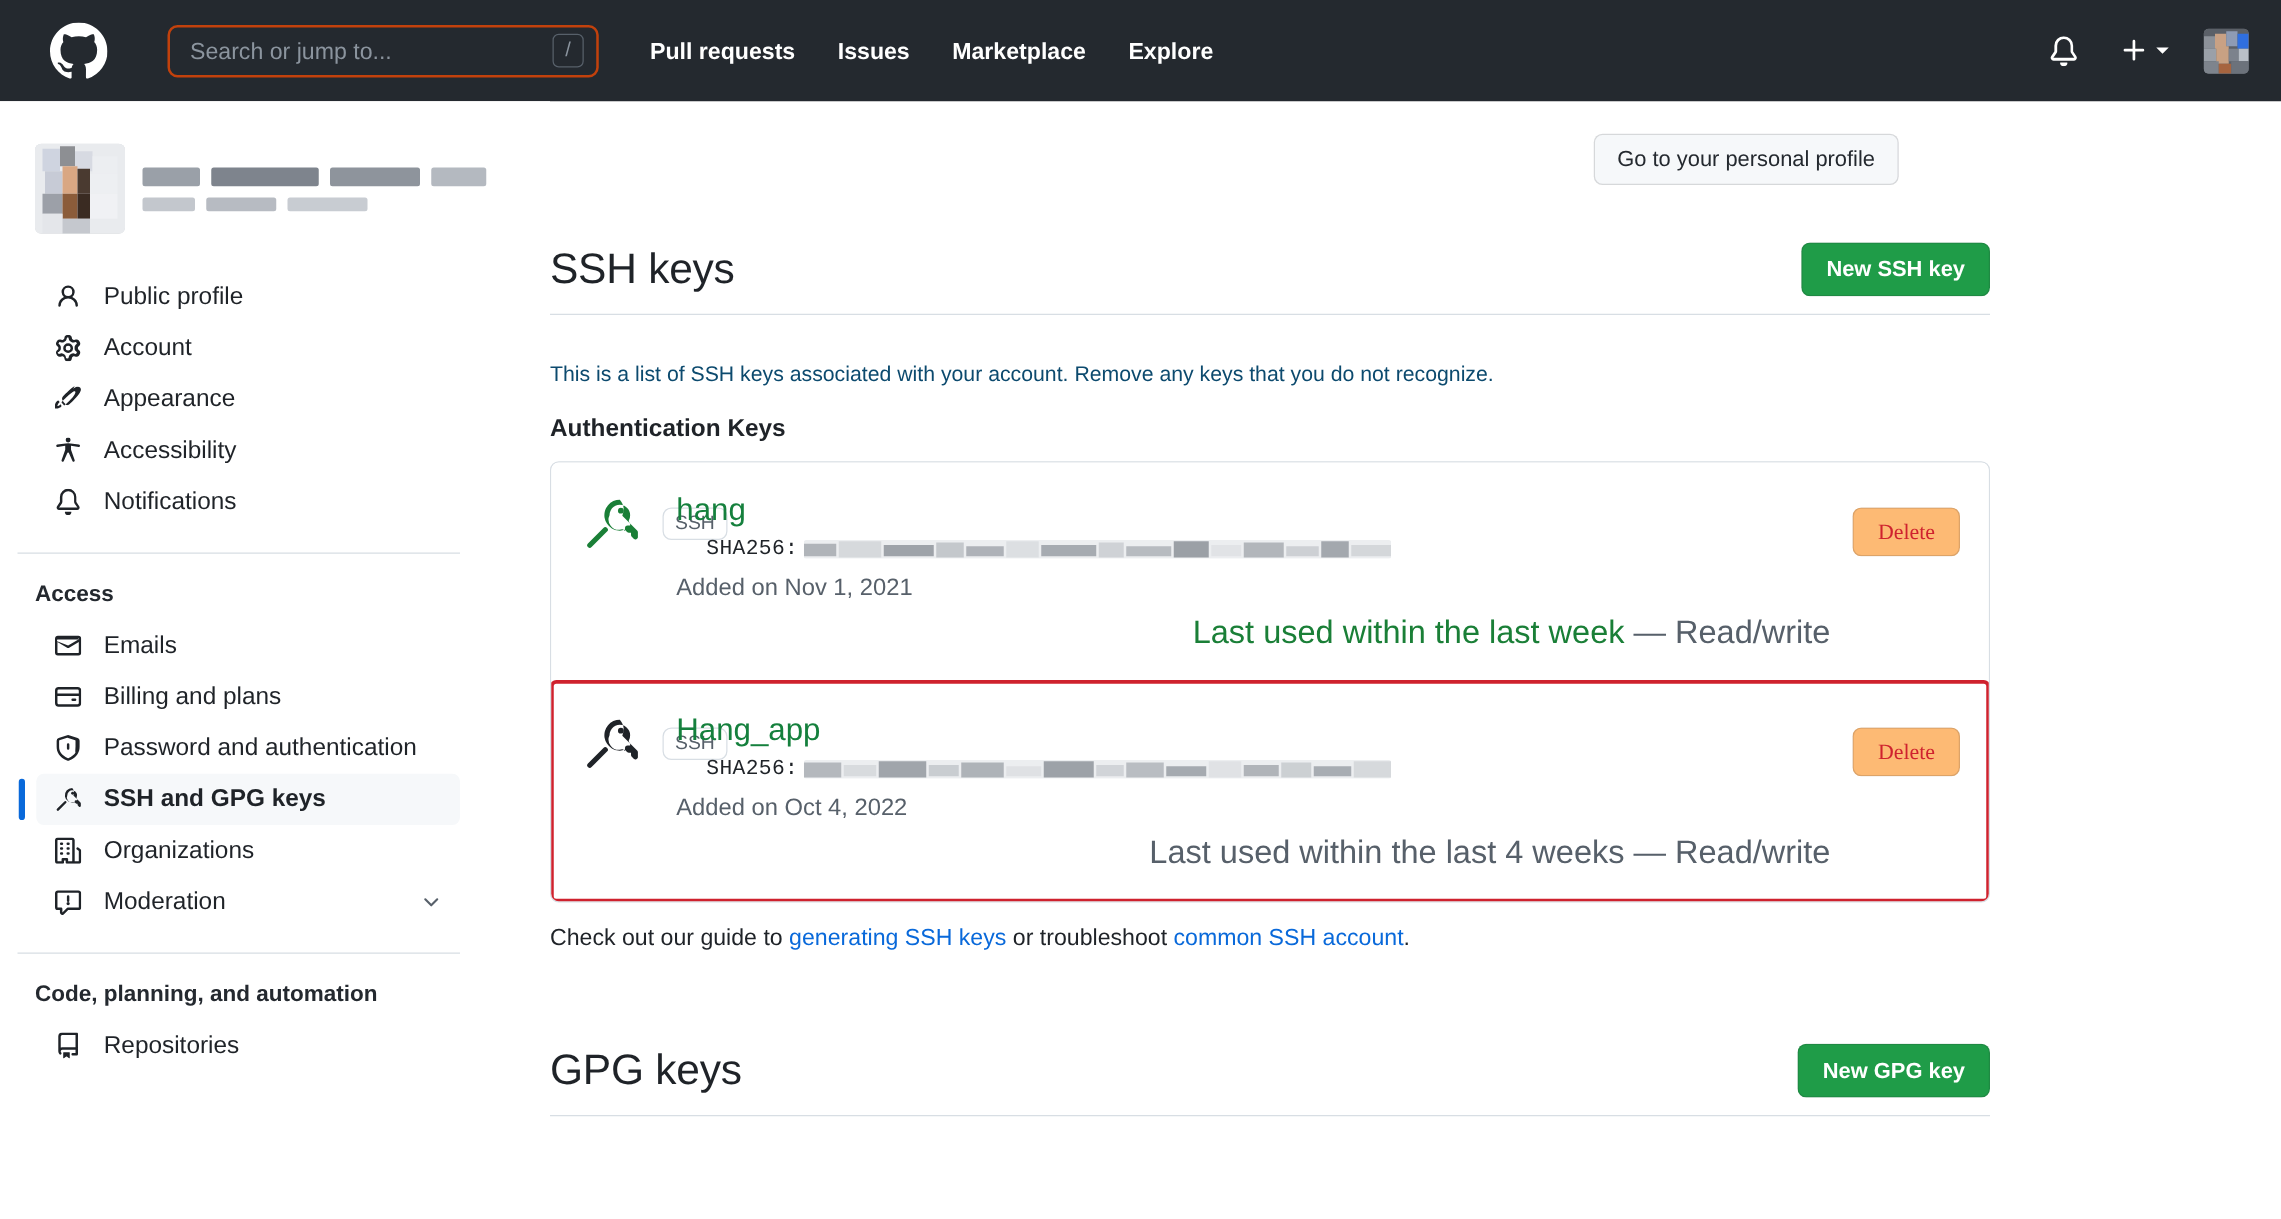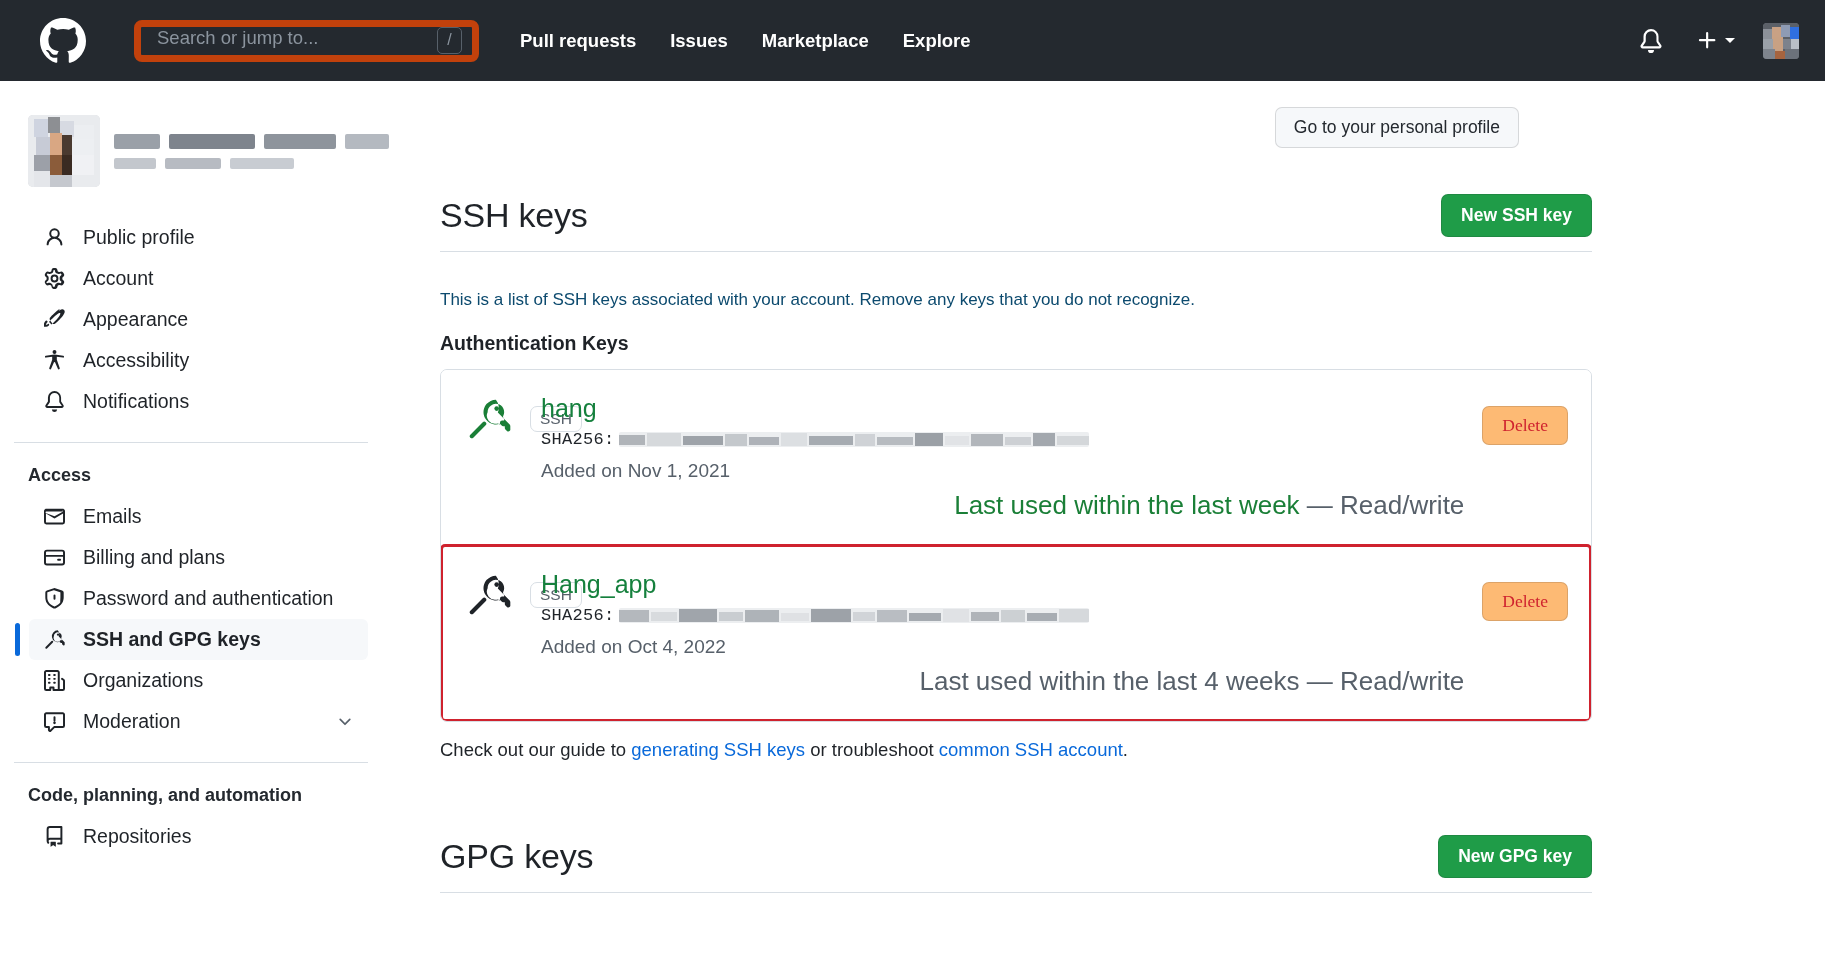--- a/index.html
+++ b/index.html
@@ -18,24 +18,24 @@
     display: flex;
     align-items: center;
     padding: 0 26px 0 40px;
     gap: 0;
   }
   .gh-logo { width: 46px; height: 46px; flex: 0 0 auto; color: #ffffff; }
   .search-wrap {
     margin-left: 48px;
     width: 345px;
     height: 42px;
-    border: 7px solid #c2410c;
+    border: 2px solid #c2410c;
     border-radius: 8px;
     display: flex;
-    align-items: flex-start;
+    align-items: center;
     padding: 0 10px 0 16px;
   }
   .search-input {
     flex: 1;
     background: transparent;
     border: none;
     outline: none;
     color: #c9d1d9;
     font-size: 18.5px;
     font-family: "Liberation Sans", sans-serif;
@@ -209,21 +209,21 @@
     border: 1px solid #d8dee4;
     border-radius: 7px;
     background: #ffffff;
     color: #57606a;
     font-size: 15.5px;
     padding: 2px 9px;
     line-height: 1.35;
   }
   .key-body { flex: 1; min-width: 0; }
   .key-title { font-size: 25px; font-weight: normal; color: #15803d; }
-  .key-fp { display: flex; align-items: center; gap: 4px; margin-top: 7px; }
+  .key-fp { display: flex; align-items: center; gap: 4px; margin-top: 7px; margin-left: 24px; }
   .fp-label { font-family: "Liberation Mono", monospace; font-size: 17px; color: #1f2328; letter-spacing: 0.3px; }
   .fp-redacted { height: 15px; width: 470px; border-radius: 2px; position: relative; overflow: hidden; }
   .key-added { font-size: 19px; color: #57606a; margin-top: 11px; }
   .key-used { font-size: 26px; margin-top: 8px; text-align: right; }
   .used-green { color: #1a7f37; }
   .used-gray { color: #57606a; }
   .key-right { margin-left: auto; padding-top: 12px; }
   .btn-delete {
     background: #fdba74;
     border: 1px solid rgba(31,35,40,0.15);

